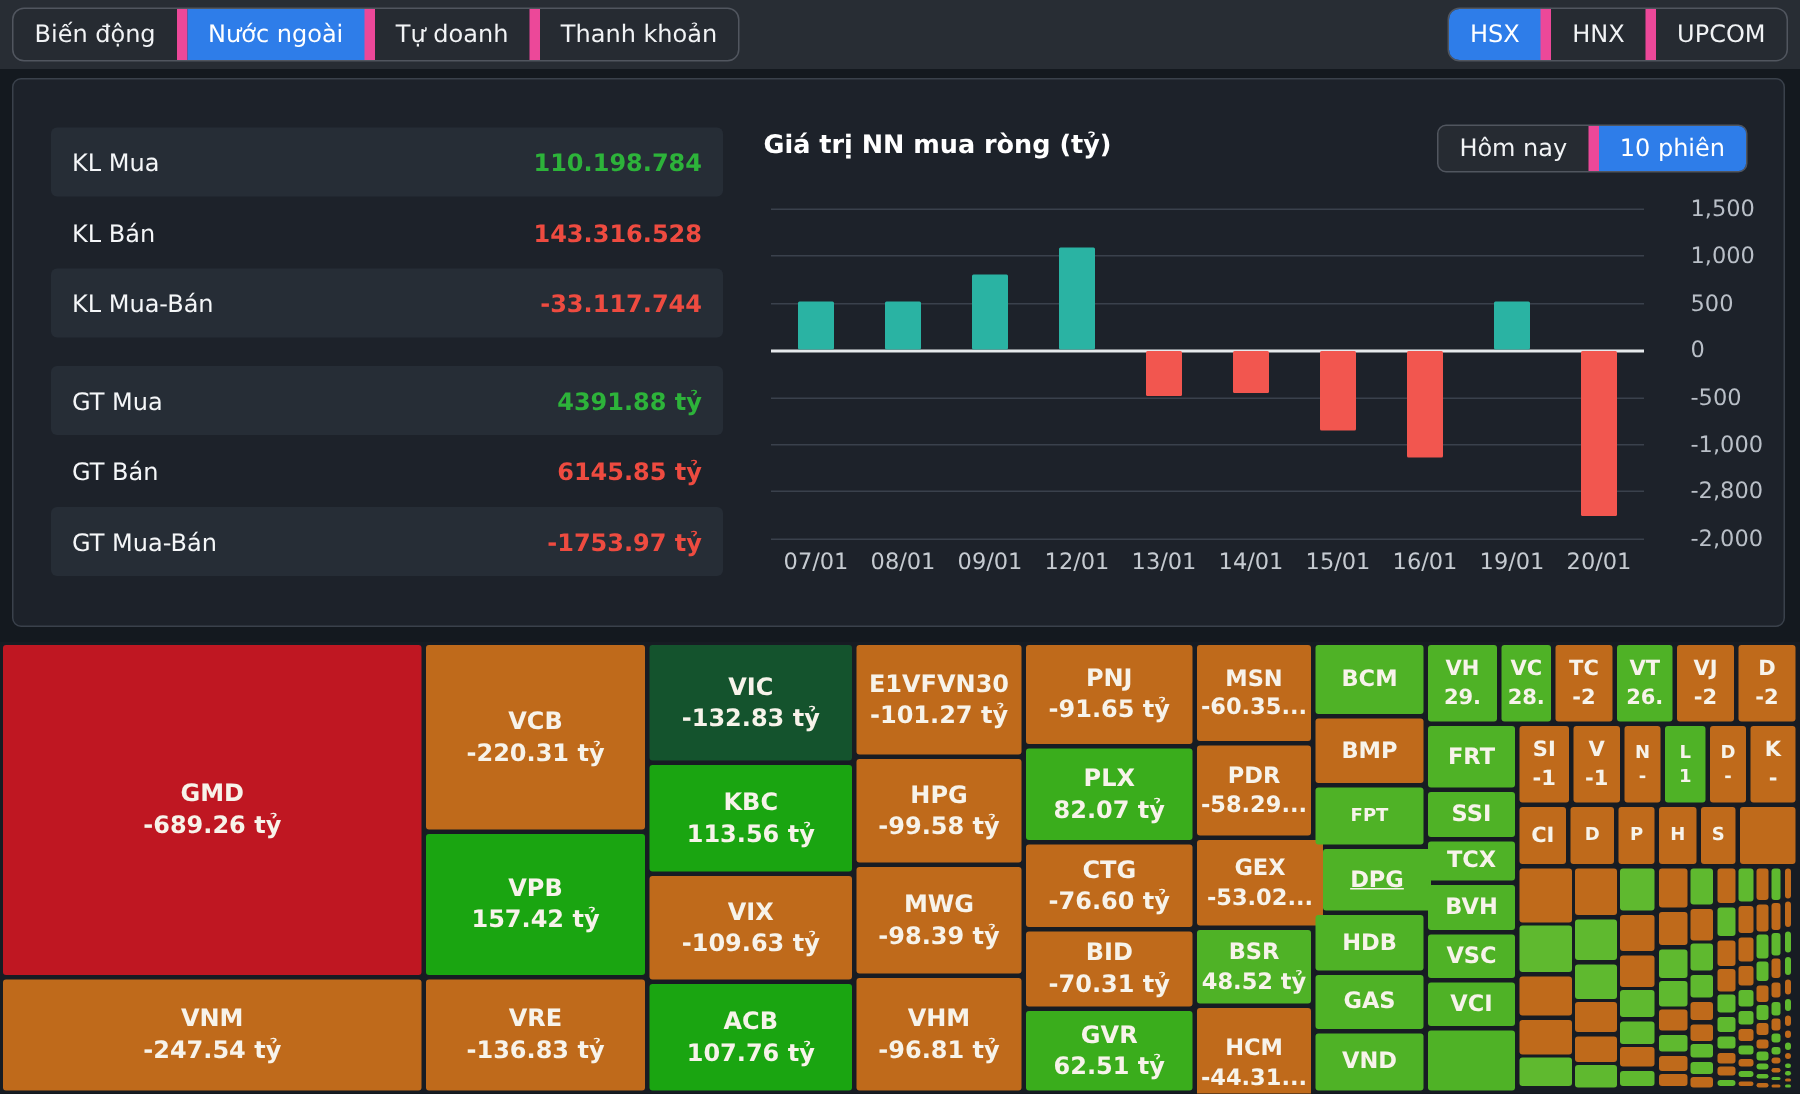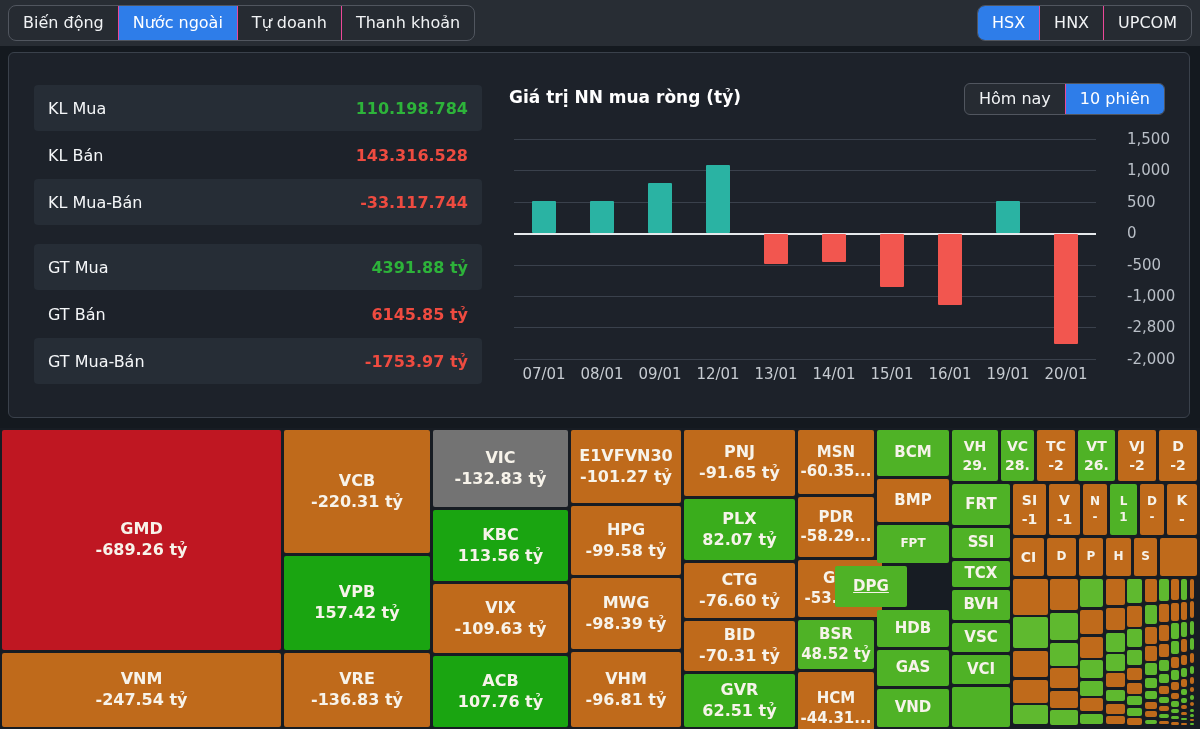--- a/index.html
+++ b/index.html
@@ -7,21 +7,21 @@
     width:1200px;height:729px;position:relative;overflow:hidden;
     background:#14191f;color:#e9ecef;
     font-family:"DejaVu Sans","Liberation Sans",sans-serif;
     -webkit-font-smoothing:antialiased;
   }
   
   .topbar{position:absolute;left:0;top:0;width:1200px;height:46px;background:#282d34;}
   .tabgroup{position:absolute;top:5px;display:flex;border:1px solid #51565f;border-radius:8px;overflow:hidden;background:#262b32;}
   .tabgroup-left{left:8px;}
   .tabgroup-right{right:8px;}
-  .tab{padding:6px 14px;font-size:16px;line-height:22px;color:#f1f3f5;border-right:1px solid #ec4899;cursor:pointer;white-space:nowrap;}
+  .tab{padding:6px 14px;font-size:16px;line-height:22px;color:#f1f3f5;border-right:7px solid #ec4899;cursor:pointer;white-space:nowrap;}
   .tab:last-child{border-right:none;}
   .tab.active{background:#2e7de9;color:#fff;}
   
   .panel{position:absolute;left:8px;top:52px;width:1182px;height:366px;box-sizing:border-box;
          background:#1d222a;border:1px solid #3a414b;border-radius:6px;}
   .stat-row{position:absolute;left:25px;width:448px;height:46px;display:flex;align-items:center;
             justify-content:space-between;padding:0 14px;box-sizing:border-box;border-radius:4px;font-size:16px;}
   .stat-row.striped{background:#262d36;}
   .stat-label{color:#f4f6f8;}
   .stat-value{font-weight:700;}
@@ -145,21 +145,21 @@
       <div class="vl">-220.31 tỷ</div>
     </div>
     <div class="cell" style="left: 284px; top: 128px; width: 146px; height: 94px; background: rgb(26, 165, 17); font-size: 16px;">
       <div class="tk">VPB</div>
       <div class="vl">157.42 tỷ</div>
     </div>
     <div class="cell" style="left: 284px; top: 225px; width: 146px; height: 74px; background: rgb(191, 106, 27); font-size: 16px;">
       <div class="tk">VRE</div>
       <div class="vl">-136.83 tỷ</div>
     </div>
-    <div class="cell" style="left: 433px; top: 2px; width: 135px; height: 77px; background: #737373; font-size: 16px;">
+    <div class="cell" style="left: 433px; top: 2px; width: 135px; height: 77px; background: #14532d; font-size: 16px;">
       <div class="tk">VIC</div>
       <div class="vl">-132.83 tỷ</div>
     </div>
     <div class="cell" style="left: 433px; top: 82px; width: 135px; height: 71px; background: rgb(26, 165, 17); font-size: 16px;">
       <div class="tk">KBC</div>
       <div class="vl">113.56 tỷ</div>
     </div>
     <div class="cell" style="left: 433px; top: 156px; width: 135px; height: 69px; background: rgb(191, 106, 27); font-size: 16px;">
       <div class="tk">VIX</div>
       <div class="vl">-109.63 tỷ</div>
@@ -226,21 +226,21 @@
     </div>
     <div class="cell" style="left: 877px; top: 2px; width: 72px; height: 46px; background: rgb(79, 178, 38); font-size: 15px;">
       <div class="tk">BCM</div>
     </div>
     <div class="cell" style="left: 877px; top: 51px; width: 72px; height: 43px; background: rgb(191, 106, 27); font-size: 15px;">
       <div class="tk">BMP</div>
     </div>
     <div class="cell" style="left: 877px; top: 97px; width: 72px; height: 38px; background: rgb(79, 178, 38); font-size: 12px;">
       <div class="tk">FPT</div>
     </div>
-    <div class="cell" style="left: 835px; top: 138px; width: 72px; height: 41px; background: rgb(79, 178, 38); font-size: 15px; text-decoration: underline;">
+    <div class="cell" style="left: 882px; top: 138px; width: 72px; height: 41px; background: rgb(79, 178, 38); font-size: 15px; text-decoration: underline;">
       <div class="tk">DPG</div>
     </div>
     <div class="cell" style="left: 877px; top: 182px; width: 72px; height: 37px; background: rgb(79, 178, 38); font-size: 15px;">
       <div class="tk">HDB</div>
     </div>
     <div class="cell" style="left: 877px; top: 222px; width: 72px; height: 36px; background: rgb(79, 178, 38); font-size: 15px;">
       <div class="tk">GAS</div>
     </div>
     <div class="cell" style="left: 877px; top: 261px; width: 72px; height: 38px; background: rgb(79, 178, 38); font-size: 15px;">
       <div class="tk">VND</div>

